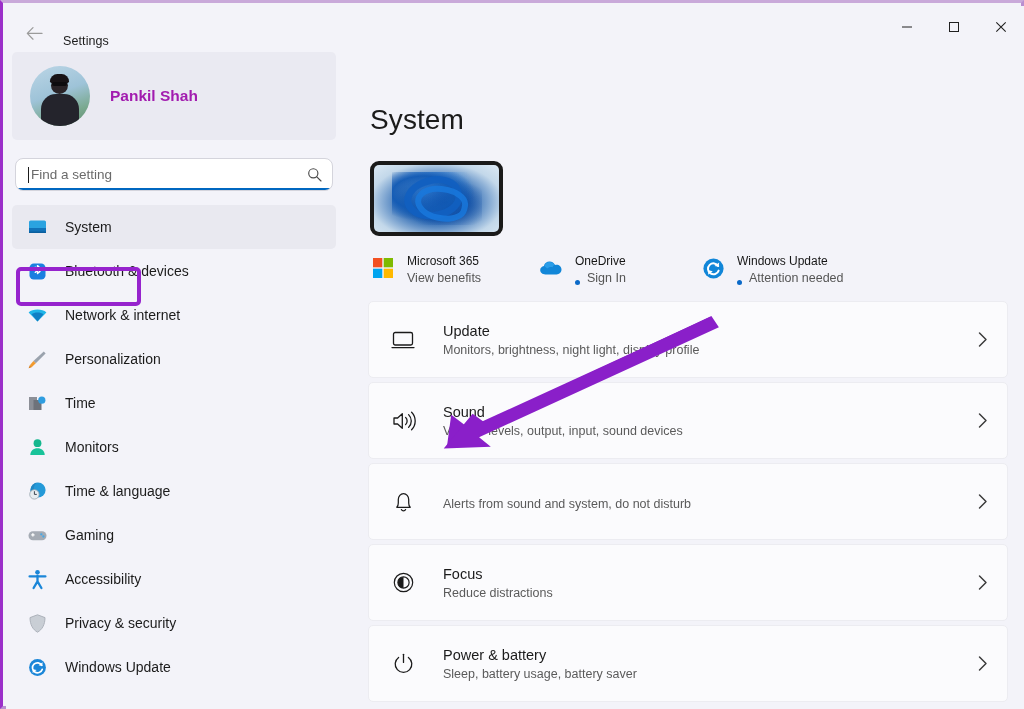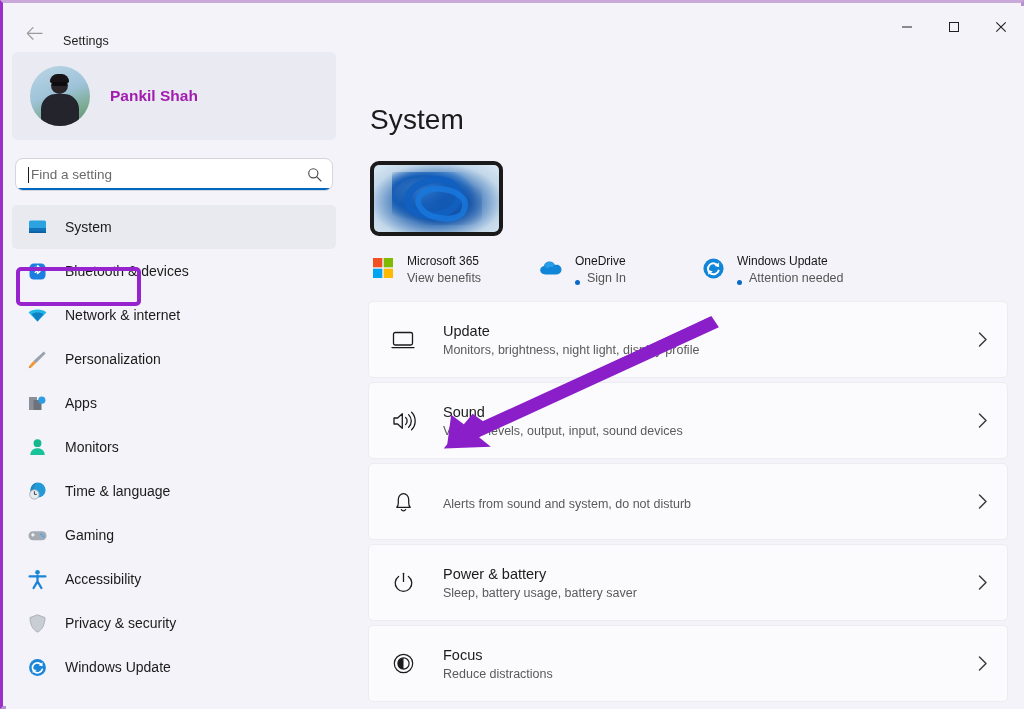--- a/index.html
+++ b/index.html
@@ -382,21 +382,21 @@
           </div>
 
           <div class="nav-item">
             <span class="nav-ico">
               <svg width="21" height="21" viewBox="0 0 21 21">
                 <rect x="2" y="4" width="8" height="13" fill="#8c8f97"></rect>
                 <rect x="6.5" y="7" width="8" height="10" fill="#6e727a"></rect>
                 <circle cx="14.8" cy="7.2" r="3.6" fill="#2f9de0"></circle>
               </svg>
             </span>
-            <span class="nav-label">Apps</span>
+            <span class="nav-label">Time</span>
           </div>
 
           <div class="nav-item">
             <span class="nav-ico">
               <svg width="21" height="21" viewBox="0 0 21 21">
                 <circle cx="10.5" cy="6.2" r="3.9" fill="#15b78e"></circle>
                 <path d="M3.3 18 C3.3 13.6 6.6 11.2 10.5 11.2 C14.4 11.2 17.7 13.6 17.7 18 Z" fill="#19c39a"></path>
               </svg>
             </span>
             <span class="nav-label">Monitors</span>
@@ -585,46 +585,46 @@
             <span class="card-chev">
               <svg width="13" height="17" viewBox="0 0 13 17">
                   <path d="M3.5 2 L10 8.5 L3.5 15" fill="none" stroke="#3a3a3a" stroke-width="1.45" stroke-linecap="round" stroke-linejoin="round"></path>
                 </svg>
             </span>
           </div>
 
           <div class="card">
             <span class="card-ico">
               <svg width="23" height="23" viewBox="0 0 23 23">
-                <path d="M6.6 5.4 A8.3 8.3 0 1 0 16.4 5.4" fill="none" stroke="#1b1b1b" stroke-width="1.3" stroke-linecap="round"></path>
-                <path d="M11.5 2.3 V10.4" stroke="#1b1b1b" stroke-width="1.3" stroke-linecap="round"></path>
+                <circle cx="11.5" cy="11.5" r="9.2" fill="none" stroke="#1b1b1b" stroke-width="1.2"></circle>
+                <circle cx="11.5" cy="11.5" r="5.6" fill="none" stroke="#1b1b1b" stroke-width="1.2"></circle>
+                <path d="M11.5 5.9 A5.6 5.6 0 0 0 11.5 17.1 Z" fill="#1b1b1b"></path>
               </svg>
             </span>
             <div class="card-text">
-              <div class="card-title">Power &amp; battery</div>
-              <div class="card-sub">Sleep, battery usage, battery saver</div>
+              <div class="card-title">Focus</div>
+              <div class="card-sub">Reduce distractions</div>
             </div>
             <span class="card-chev">
               <svg width="13" height="17" viewBox="0 0 13 17">
                   <path d="M3.5 2 L10 8.5 L3.5 15" fill="none" stroke="#3a3a3a" stroke-width="1.45" stroke-linecap="round" stroke-linejoin="round"></path>
                 </svg>
             </span>
           </div>
 
           <div class="card">
             <span class="card-ico">
               <svg width="23" height="23" viewBox="0 0 23 23">
-                <circle cx="11.5" cy="11.5" r="9.2" fill="none" stroke="#1b1b1b" stroke-width="1.2"></circle>
-                <circle cx="11.5" cy="11.5" r="5.6" fill="none" stroke="#1b1b1b" stroke-width="1.2"></circle>
-                <path d="M11.5 5.9 A5.6 5.6 0 0 0 11.5 17.1 Z" fill="#1b1b1b"></path>
+                <path d="M6.6 5.4 A8.3 8.3 0 1 0 16.4 5.4" fill="none" stroke="#1b1b1b" stroke-width="1.3" stroke-linecap="round"></path>
+                <path d="M11.5 2.3 V10.4" stroke="#1b1b1b" stroke-width="1.3" stroke-linecap="round"></path>
               </svg>
             </span>
             <div class="card-text">
-              <div class="card-title">Focus</div>
-              <div class="card-sub">Reduce distractions</div>
+              <div class="card-title">Power &amp; battery</div>
+              <div class="card-sub">Sleep, battery usage, battery saver</div>
             </div>
             <span class="card-chev">
               <svg width="13" height="17" viewBox="0 0 13 17">
                   <path d="M3.5 2 L10 8.5 L3.5 15" fill="none" stroke="#3a3a3a" stroke-width="1.45" stroke-linecap="round" stroke-linejoin="round"></path>
                 </svg>
             </span>
           </div>
 
         </div>
 

